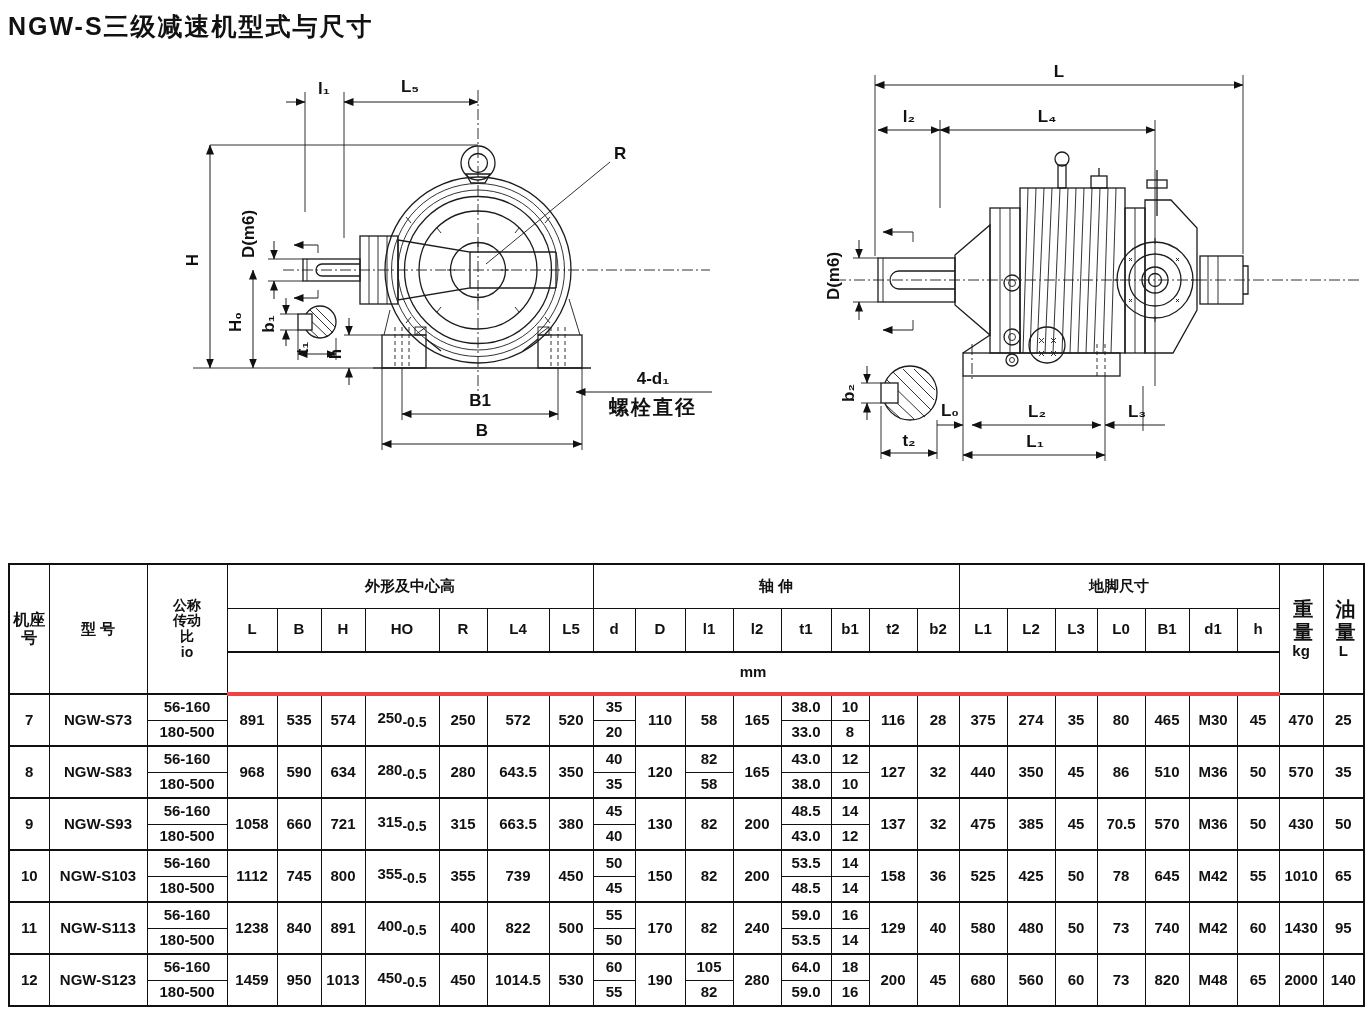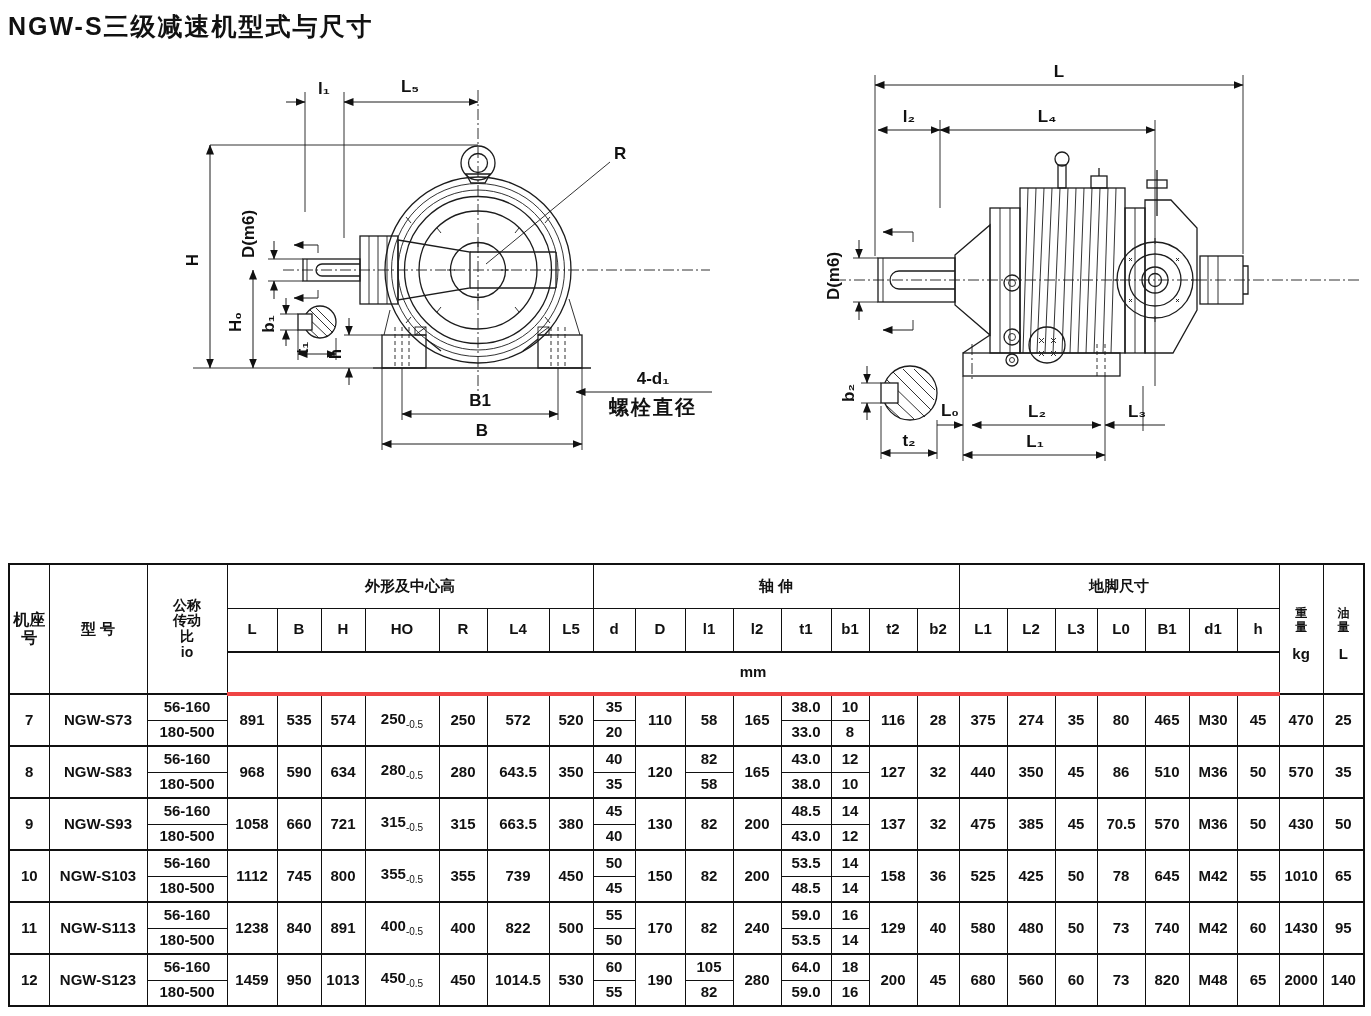--- a/index.html
+++ b/index.html
@@ -16,22 +16,22 @@
   .wfill{fill:#fff;stroke:#1c1c1c;stroke-width:1.3;}
   table.dims{position:absolute;left:8px;top:563px;width:1355px;border-collapse:collapse;table-layout:fixed;border:2px solid #111;}
   table.dims td{border:1px solid #111;text-align:center;vertical-align:middle;font-size:15px;font-weight:700;padding:0;line-height:1.12;overflow:hidden;}
   tr.h1{height:44px;} tr.h2{height:44px;} tr.h3{height:42px;}
   tr.dr{height:26px;}
   tr.grp td{border-top:2px solid #111;}
   tr.h2 td{border-bottom:2px solid #111;}
   tr.h3 td{border-bottom:4px solid #ef4444;}
   td .wrap{width:36px;margin:0 auto;word-break:break-all;font-size:14px;}
   td .wrap2{width:32px;margin:0 auto;word-break:break-all;font-size:16px;}
-  td .vert{width:16px;margin:12px auto;word-break:break-all;font-size:12px;}
-  sub.tol{font-size:10px;font-weight:400;}
+  td .vert{width:16px;margin:0 auto;word-break:break-all;font-size:20px;}
+  sub.tol{font-size:14px;font-weight:700;}
 </style>
 </head>
 <body>
 
 <div class="page">
 
   <div class="title">NGW-S三级减速机型式与尺寸</div>
 
   <svg class="draw" style="left:148px;top:62px" width="575" height="445" viewBox="0 0 575 445">
     <defs>

